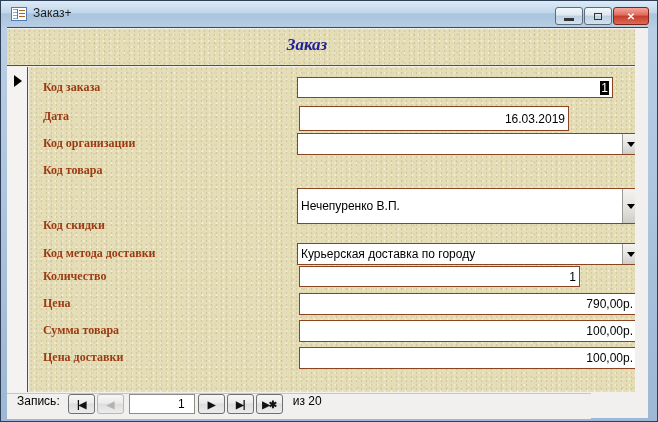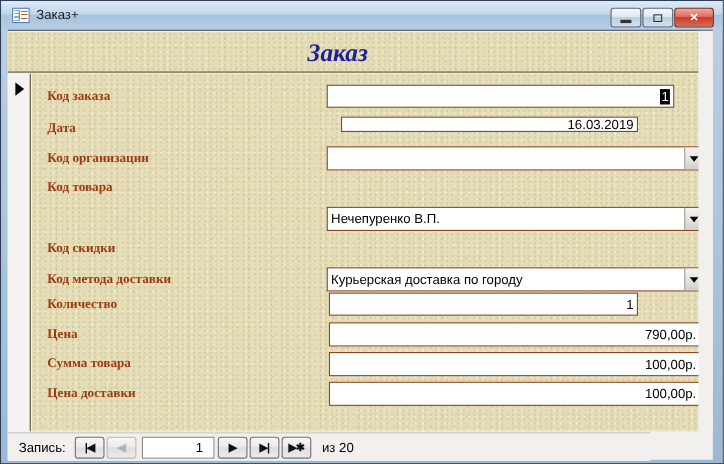--- a/index.html
+++ b/index.html
@@ -64,21 +64,21 @@
     background-position:0 0, 2px 3px, 5px 1px;
   }
 
   .form-header {
     position:absolute; left:0; top:1px; width:628px; height:37px;
     border-bottom:1px solid #5d4f33;
   }
   .form-title {
     position:absolute; left:0; top:6px; width:600px; text-align:center;
     font-family:"Liberation Serif", serif; font-style:italic; font-weight:bold;
-    font-size:23px; color:#1f219b;
+    font-size:17px; color:#1f219b;
   }
 
   .selector-bar {
     position:absolute; left:0; top:39px; width:21px; height:325px;
     background:#f4f3f1; border-right:1px solid #5d4f33;
   }
   .selector-arrow {
     position:absolute; left:7px; top:8px; width:0; height:0;
     border-left:8px solid #000; border-top:6px solid transparent; border-bottom:6px solid transparent;
   }
@@ -115,21 +115,21 @@
   .combo-btn::after {
     content:""; width:0; height:0;
     border-left:4px solid transparent; border-right:4px solid transparent;
     border-top:5px solid #000;
   }
 
   
   .navbar {
     position:absolute; left:0; top:365px; width:584px; height:26px;
     background:#f1f0ee; border-top:1px solid #c9c7c2;
-    display:flex; align-items:center; font-size:12px; color:#000;
+    display:flex; align-items:flex-start; font-size:12px; color:#000;
   }
   .nav-label { margin-left:10px; margin-right:8px; }
   .nav-btn {
     width:27px; height:20px; margin-right:2px;
     border:1px solid #707070; border-radius:3px;
     background:linear-gradient(180deg,#f7f7f7 0%,#ebebeb 45%,#dddddd 50%,#ececec 100%);
     display:flex; align-items:center; justify-content:center;
     font-size:10px; color:#111; cursor:pointer; font-weight:bold;
     letter-spacing:-1px;
   }
@@ -172,29 +172,29 @@
     <div class="selector-bar">
       <span class="selector-arrow"></span>
     </div>
 
     <div class="detail parchment" id="detail">
         <span class="row-label" style="top: 13px;">Код заказа</span>
         <div class="field-box" style="left: 268px; top: 10px; width: 316px; height: 21px;">
           <span class="val right"><span class="sel">1</span></span>
         </div>
         <span class="row-label" style="top: 42px;">Дата</span>
-        <div class="field-box" style="left: 270px; top: 39px; width: 270px; height: 14px; margin-left: 11px;">
+        <div class="field-box" style="left: 270px; top: 39px; width: 270px; height: 25px;">
           <span class="val right">16.03.2019</span>
         </div>
         <span class="row-label" style="top: 69px;">Код организации</span>
         <div class="field-box" style="left: 268px; top: 66px; width: 343px; height: 22px;">
           <span class="combo-btn"></span>
         </div>
         <span class="row-label" style="top: 96px;">Код товара</span>
-        <div class="field-box" style="left: 268px; top: 121px; width: 343px; height: 22px;">
+        <div class="field-box" style="left: 268px; top: 121px; width: 343px; height: 36px;">
           <span class="val left">Нечепуренко В.П.</span>
           <span class="combo-btn"></span>
         </div>
         <span class="row-label" style="top: 151px;">Код скидки</span>
         <span class="row-label" style="top: 179px;">Код метода доставки</span>
         <div class="field-box" style="left: 268px; top: 176px; width: 343px; height: 22px;">
           <span class="val left">Курьерская доставка по городу</span>
           <span class="combo-btn"></span>
         </div>
         <span class="row-label" style="top: 202px;">Количество</span>

